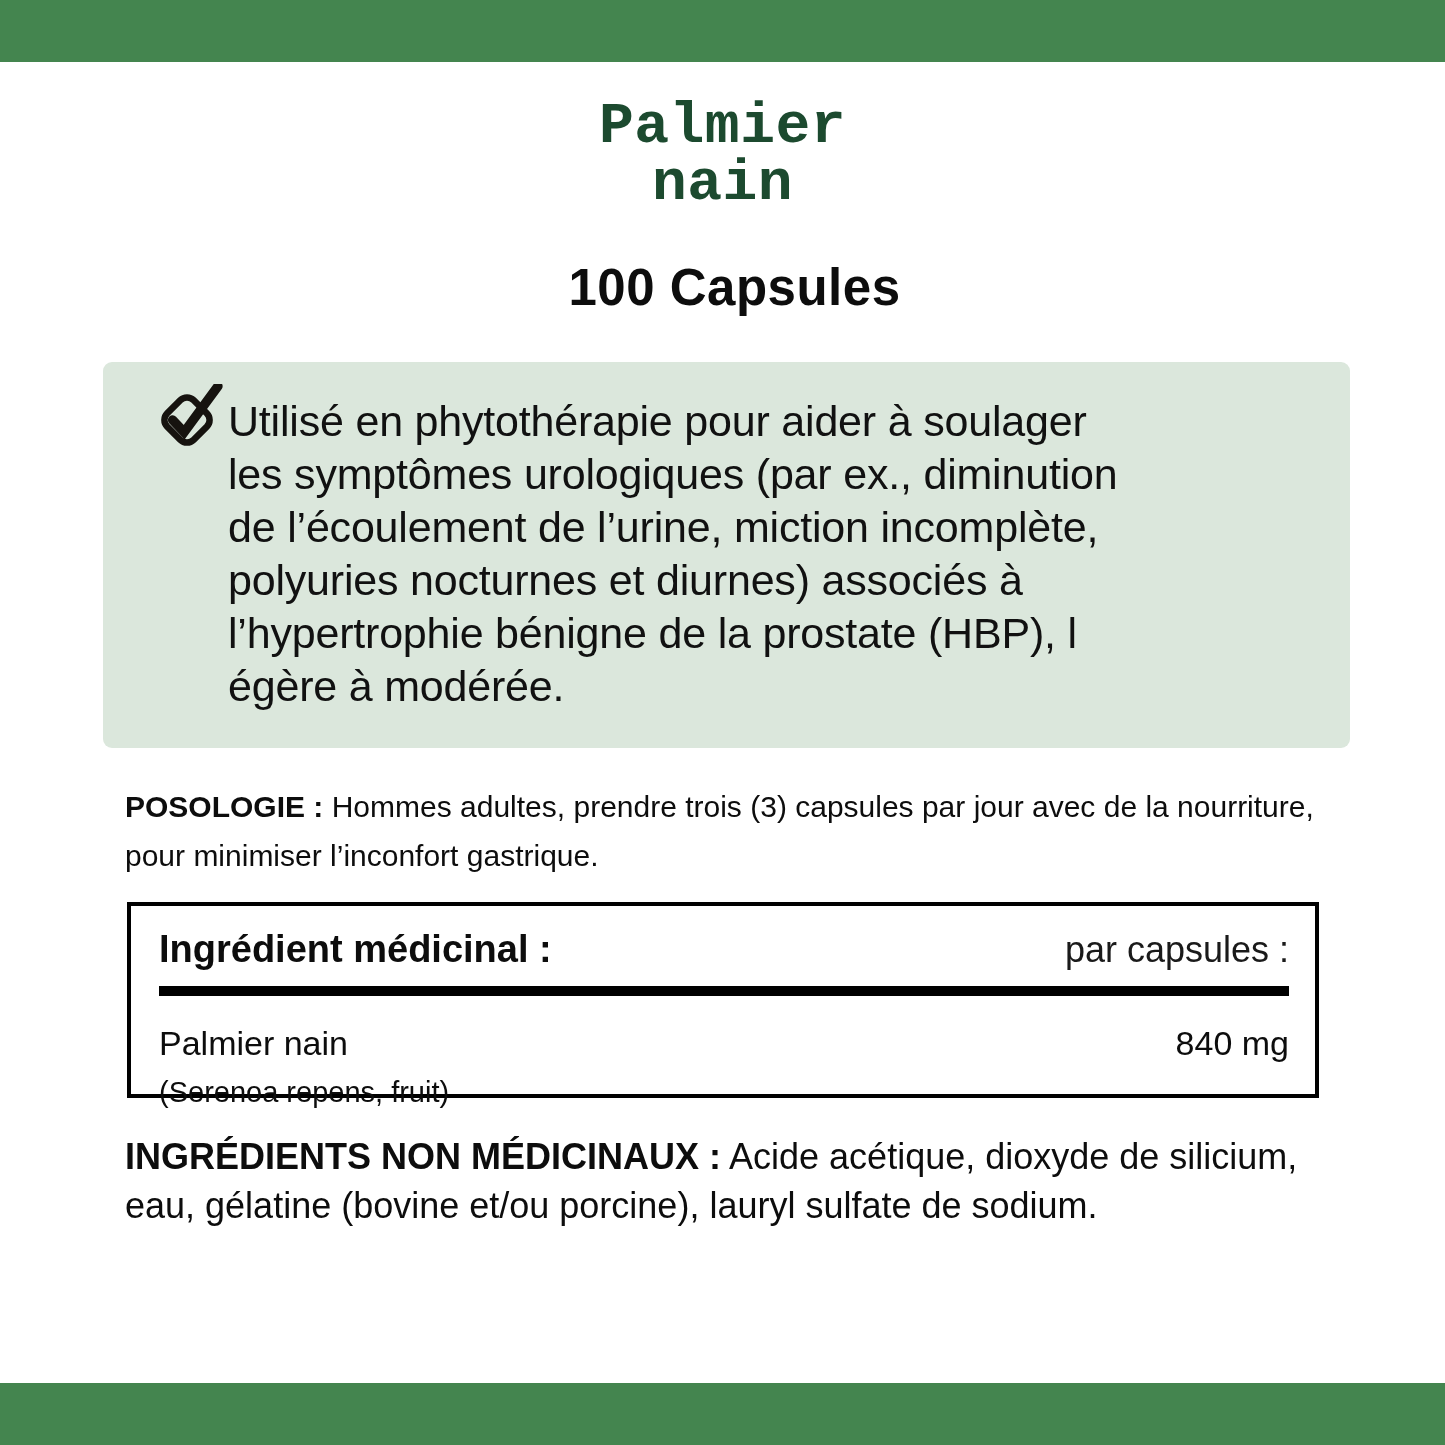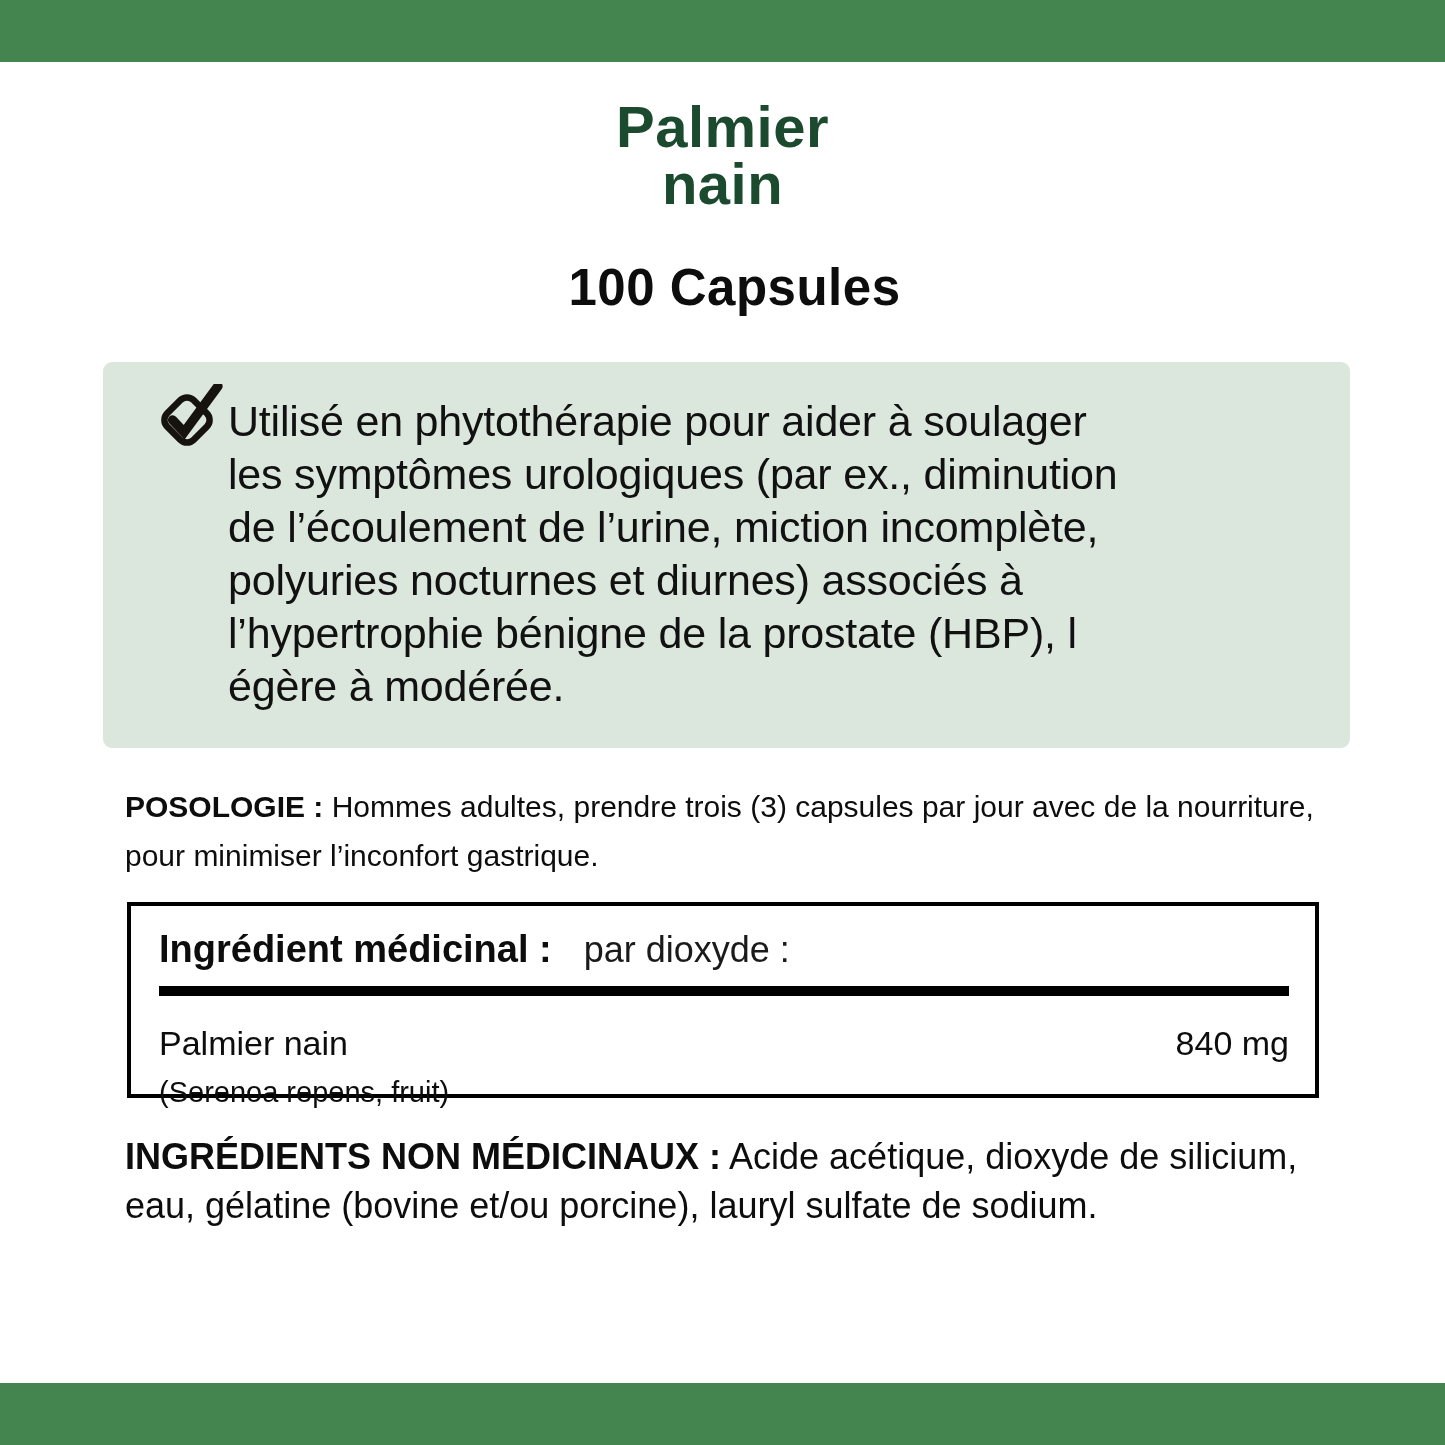--- a/index.html
+++ b/index.html
@@ -25,21 +25,21 @@
   }
   .bar-top { top: 0; }
   .bar-bottom { top: 1383px; }
 
   .brand-title {
     position: absolute;
     top: 98px;
     left: 0;
     width: 1445px;
     text-align: center;
-    font-family: Liberation Sans, sans-serif;
+    font-family: Liberation Mono, monospace;
     font-weight: bold;
     font-size: 58px;
     line-height: 57px;
     color: #1C4A2F;
     letter-spacing: 0.5px;
     white-space: pre-line;
   }
   .capsule-count {
     position: absolute;
     top: 258px;
@@ -96,21 +96,21 @@
     left: 127px;
     top: 902px;
     width: 1192px;
     height: 196px;
     border: 4px solid #000000;
     background: #ffffff;
     padding: 22px 26px 0 28px;
   }
   .ing-header {
     display: flex;
-    justify-content: flex-start;
+    justify-content: space-between;
     align-items: baseline;
     gap: 32px;
   }
   .ing-header-left {
     font-weight: bold;
     font-size: 38px;
     color: #0d0d0d;
   }
   .ing-header-right {
     font-size: 36px;
@@ -170,21 +170,21 @@
 polyuries nocturnes et diurnes) associés à
 l’hypertrophie bénigne de la prostate (HBP), l
 égère à modérée.</div>
   </div>
 
   <p class="posologie"><span class="bold-lead">POSOLOGIE :</span><span> Hommes adultes, prendre trois (3) capsules par jour avec de la nourriture, pour minimiser l’inconfort gastrique.</span></p>
 
   <div class="ingredient-box">
     <div class="ing-header">
       <span class="ing-header-left">Ingrédient médicinal :</span>
-      <span class="ing-header-right">par dioxyde :</span>
+      <span class="ing-header-right">par capsules :</span>
     </div>
     <div class="ing-rule"></div>
     <div class="ing-row">
       <span class="ing-name">Palmier nain</span>
       <span class="ing-amount">840 mg</span>
     </div>
     <div class="ing-detail">(Serenoa repens, fruit)</div>
   </div>
 
   <p class="non-medicinal"><span class="bold-lead">INGRÉDIENTS NON MÉDICINAUX :</span><span> Acide acétique, dioxyde de silicium, eau, gélatine (bovine et/ou porcine), lauryl sulfate de sodium.</span></p>

